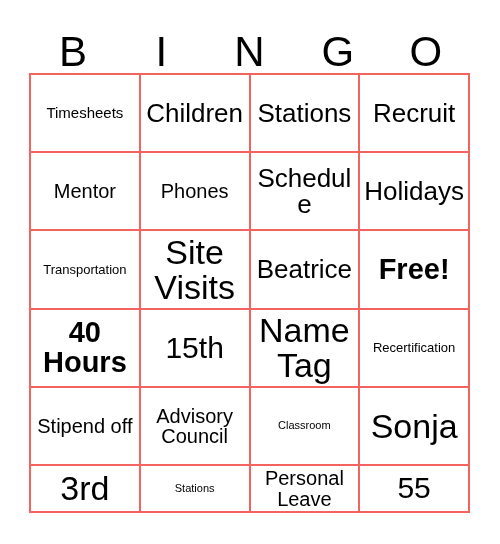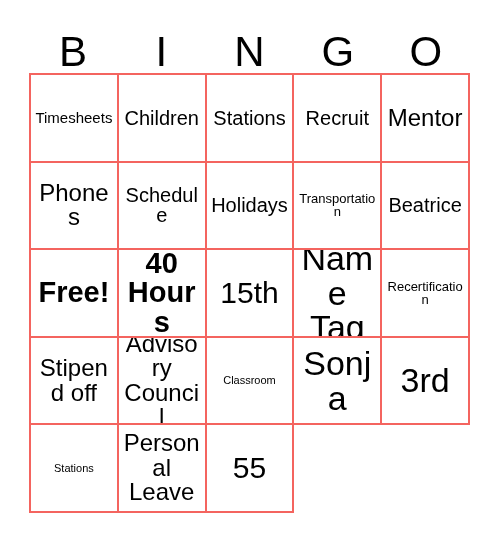--- a/index.html
+++ b/index.html
@@ -47,21 +47,21 @@
   }
 
   
   #grid {
     position: absolute;
     left: 29px;
     top: 73px;
     width: 441px;
     height: 440px;
     display: grid;
-    grid-template-columns: repeat(5, 1fr);
+    grid-template-columns: repeat(4, 1fr);
     grid-template-rows: repeat(5, 1fr);
     border-left: 2px solid #f4645f;
     border-top: 2px solid #f4645f;
     box-sizing: border-box;
   }
   .cell {
     border-right: 2px solid #f4645f;
     border-bottom: 2px solid #f4645f;
     box-sizing: border-box;
     display: flex;
@@ -76,22 +76,22 @@
     display: block;
     line-height: 1.02;
     color: #000000;
     word-break: break-word;
   }
 
   
   .fs-xxs .cell-text { font-size: 13px; }
   .fs-xs  .cell-text { font-size: 15px; }
   .fs-s   .cell-text { font-size: 11px; }
-  .fs-m   .cell-text { font-size: 20px; }
-  .fs-l   .cell-text { font-size: 24px; text-align: center; }
+  .fs-m   .cell-text { font-size: 26px; }
+  .fs-l   .cell-text { font-size: 20px; text-align: center; }
   .fs-xl  .cell-text { font-size: 29px; font-weight: bold; }
   .fs-xxl .cell-text { font-size: 34px; }
   .fs-huge .cell-text { font-size: 30px; }
 </style>
 </head>
 <body>
 
 <div id="card">
 
   <div id="header-row">
@@ -135,20 +135,23 @@
     <div class="cell fs-m">
         <span class="cell-text">Schedule</span>
       </div>
     <div class="cell fs-m">
         <span class="cell-text">Holidays</span>
       </div>
     <div class="cell fs-xxs">
         <span class="cell-text">Transportation</span>
       </div>
 
+    <div class="cell fs-xxl">
+        <span class="cell-text">Site Visits</span>
+      </div>
     <div class="cell fs-m">
         <span class="cell-text">Beatrice</span>
       </div>
     <div class="cell fs-xl">
         <span class="cell-text">Free!</span>
       </div>
     <div class="cell fs-xl">
         <span class="cell-text">40 Hours</span>
       </div>
     <div class="cell fs-huge">

